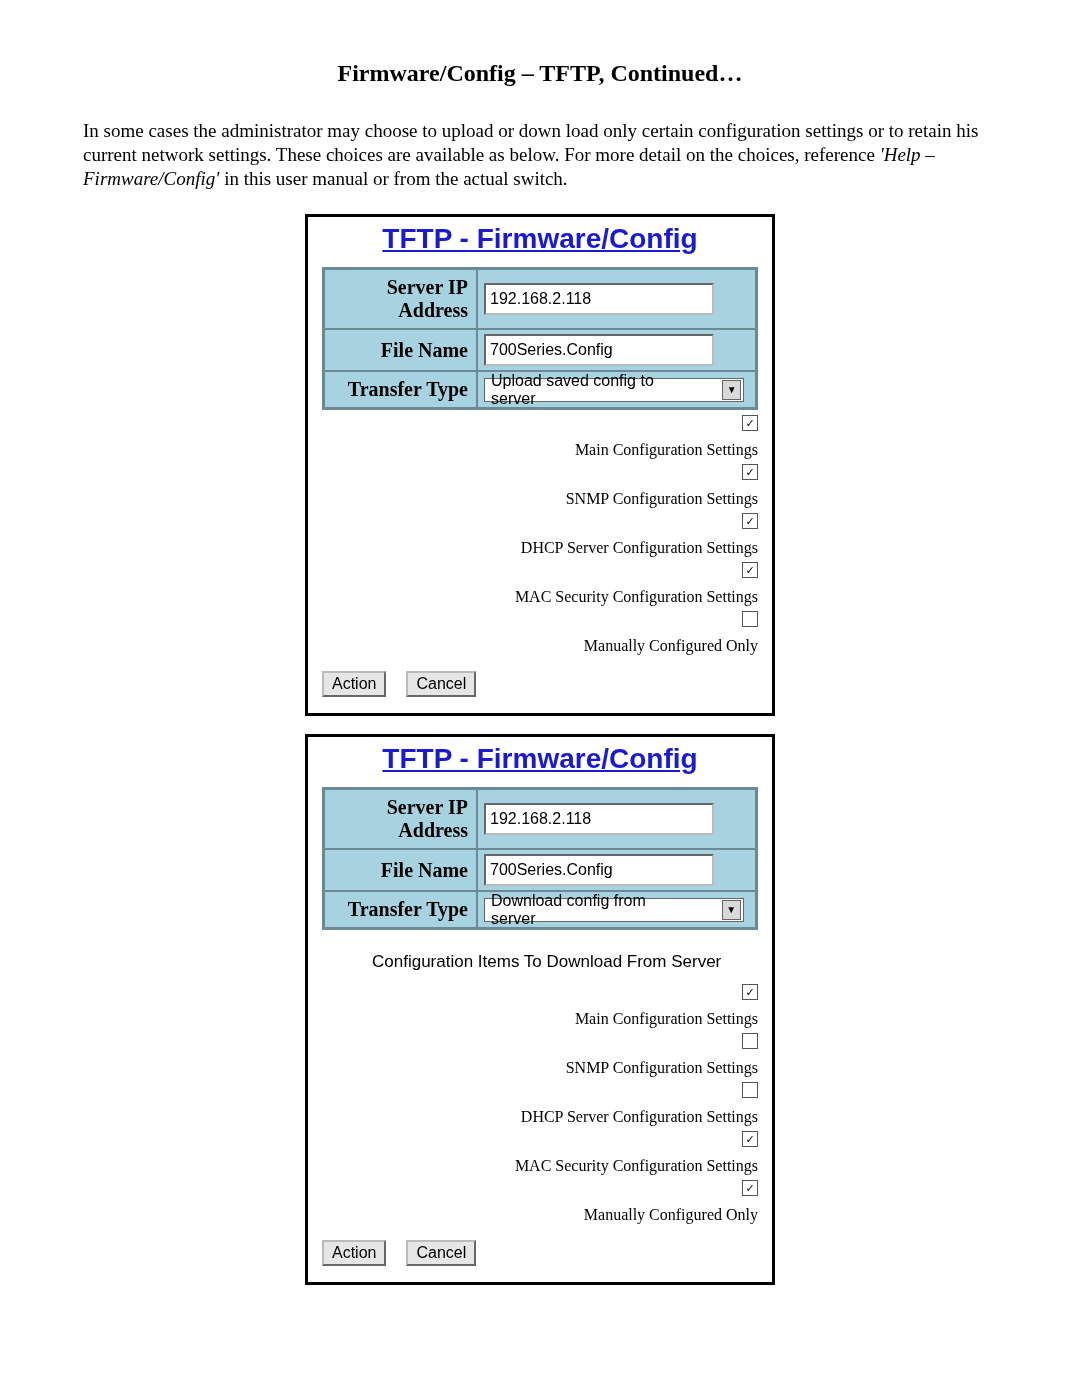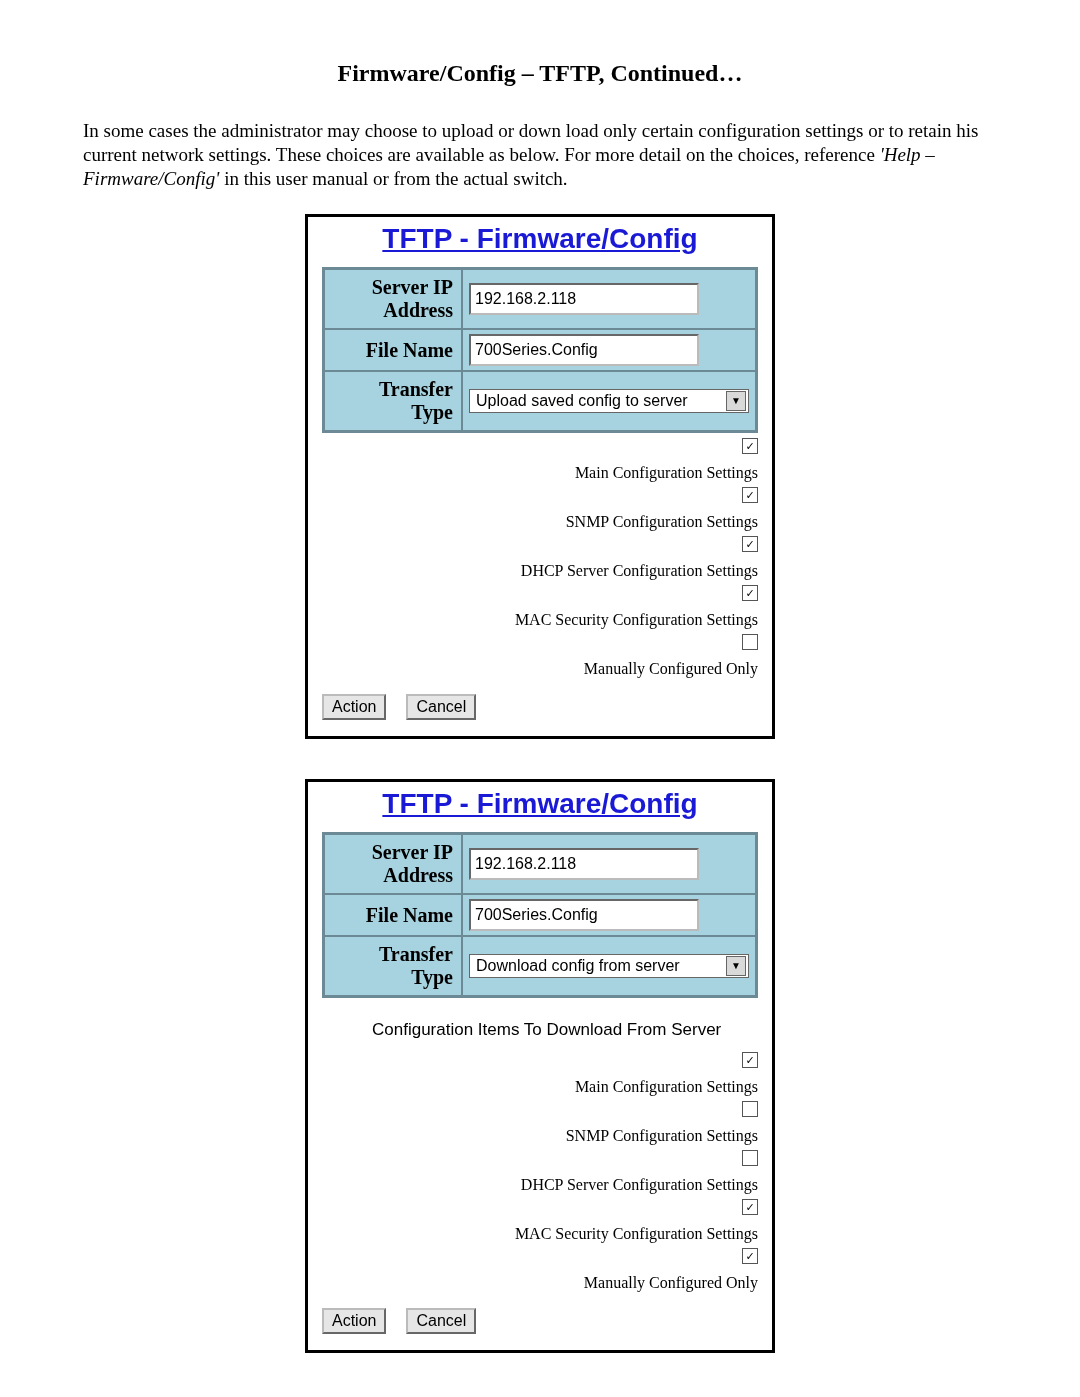--- a/index.html
+++ b/index.html
@@ -26,21 +26,21 @@
     font-size: 19px;
     line-height: 1.25;
     margin: 0 0 24px 0;
   }
   .bodytext .ital {
     font-style: italic;
   }
   .panel-wrap {
     display: flex;
     justify-content: center;
-    margin-bottom: 40px;
+    margin-bottom: 18px;
   }
   .panel {
     border: 3px solid #000;
     width: 470px;
     background: #fff;
     padding: 6px 14px 16px 14px;
     box-sizing: border-box;
     font-family: Arial, Helvetica, sans-serif;
   }
   .panel-title {
@@ -79,21 +79,21 @@
     width: 230px;
     height: 32px;
     font-family: Arial, sans-serif;
     font-size: 16px;
     padding: 1px 4px;
     border: 2px inset #bbb;
     background: #fff;
     box-sizing: border-box;
   }
   .sel {
-    width: 280px;
+    width: 260px;
     height: 24px;
     font-family: Arial, sans-serif;
     font-size: 16px;
     background: #fff;
     border: 1px solid #666;
     display: flex;
     align-items: center;
     justify-content: space-between;
     padding: 0 2px 0 6px;
     box-sizing: border-box;

